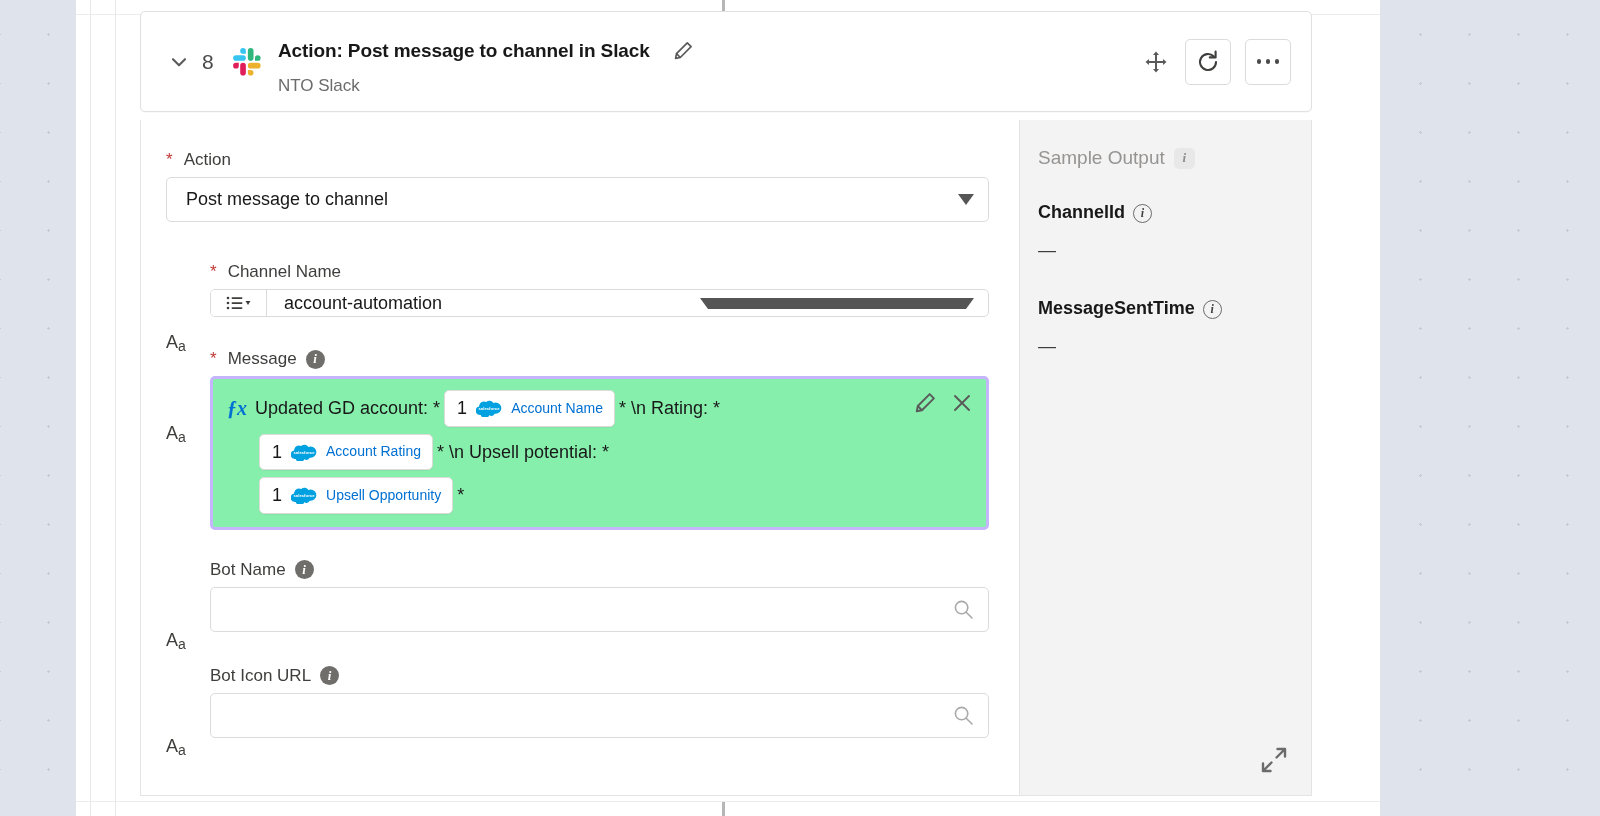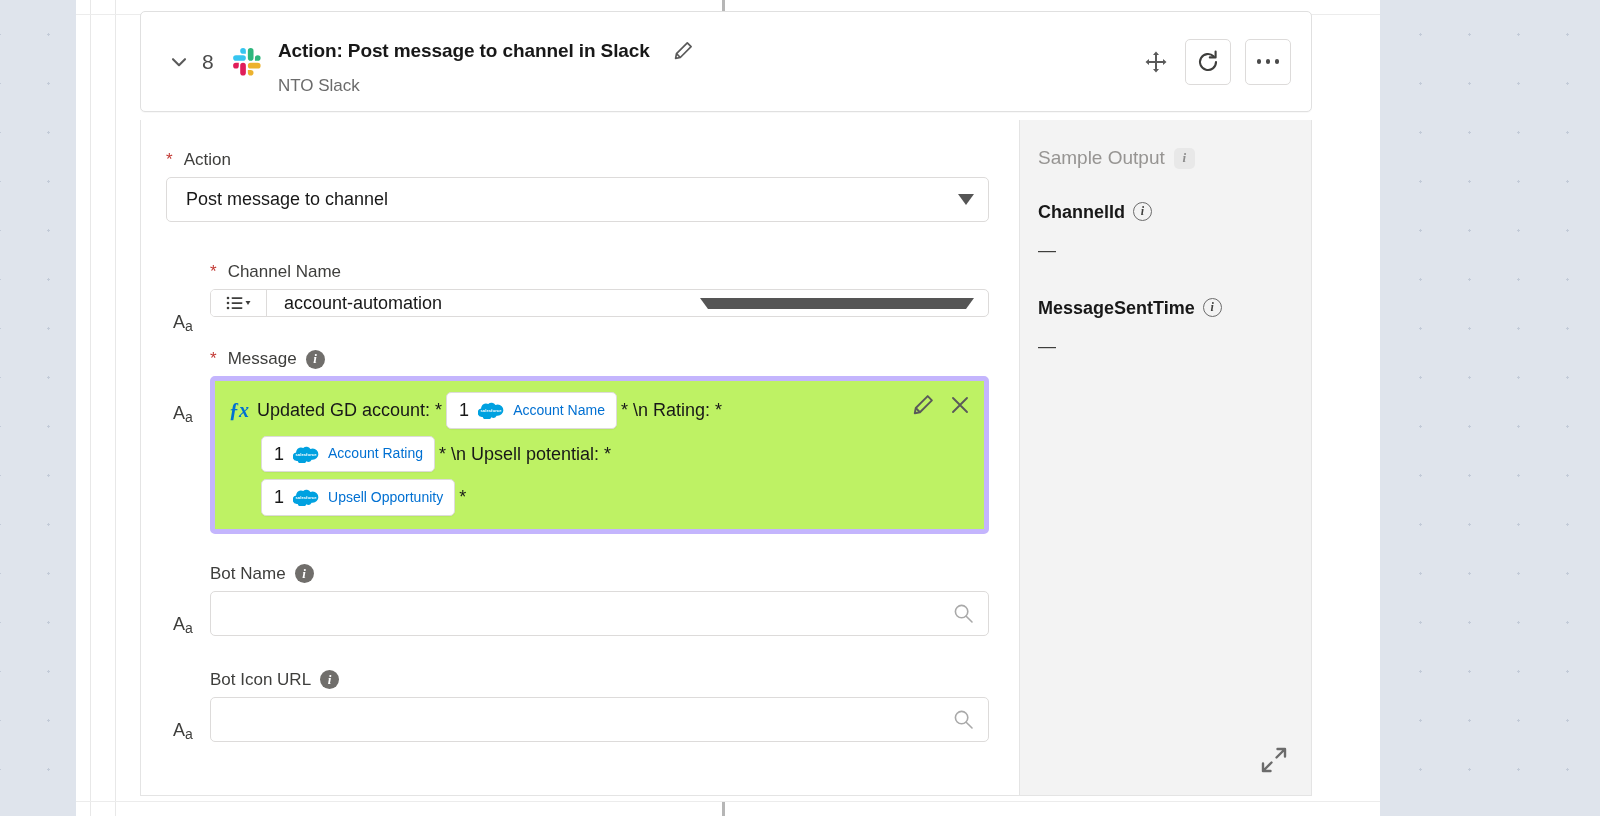--- a/index.html
+++ b/index.html
@@ -135,23 +135,24 @@
     width: 19px; height: 19px; border-radius: 50%;
     background: #706e6b; color: #fff;
     font-size: 13px; font-weight: bold; font-style: italic;
     display: inline-flex; align-items: center; justify-content: center;
     font-family: "Liberation Serif", serif;
     cursor: pointer; flex: none;
   }
 
   .aa {
     position: absolute; left: 25px;
-    width: 34px; text-align: center;
+    width: 34px; 
     color: #3e3e3c; font-size: 18px; line-height: 1;
     user-select: none;
+    margin-top: 20px;
   }
   .aa sub { font-size: 14px; vertical-align: baseline; position: relative; top: 3px; }
 
   .sel-box {
     height: 45px;
     border: 1px solid #dddbda; border-radius: 5px;
     background: #fff;
     display: flex; align-items: center;
     padding: 0 14px 0 19px;
     font-size: 18px; color: #181818;
@@ -180,22 +181,22 @@
   }
   .combo-val {
     flex: 1 1 auto; display: flex; align-items: center;
     padding: 0 14px 0 17px;
     font-size: 18px; color: #181818; cursor: text;
   }
   .combo-val span { flex: 1 1 auto; }
 
   
   .msg-box {
-    border: 5px solid #c4b5fd; border-radius: 5px;
-    background: #bef264;
+    border: 3px solid #c4b5fd; border-radius: 5px;
+    background: #86efac;
     padding: 11px 14px 13px 14px;
     position: relative;
     min-height: 148px;
   }
   .msg-line {
     display: flex; align-items: center; flex-wrap: wrap;
     font-size: 18px; color: #181818;
     line-height: 1.25;
   }
   .msg-line + .msg-line { margin-top: 7px; }
@@ -246,21 +247,21 @@
     width: 21px; height: 21px; border-radius: 5px;
     background: #e8e8e8; color: #8c8c8c;
     font-size: 13px; font-weight: bold; font-style: italic;
     display: inline-flex; align-items: center; justify-content: center;
     font-family: "Liberation Serif", serif;
     cursor: pointer; flex: none;
   }
   .out-item { margin-bottom: 37px; }
   .out-key {
     font-size: 18px; font-weight: bold; color: #181818;
-    display: flex; align-items: flex-start; gap: 8px;
+    display: flex; align-items: flex-end; gap: 8px;
   }
   .info-ring {
     width: 19px; height: 19px; border-radius: 50%;
     border: 1.6px solid #6b6b6b; color: #3e3e3c;
     font-size: 12px; font-weight: bold; font-style: italic;
     display: inline-flex; align-items: center; justify-content: center;
     font-family: "Liberation Serif", serif;
     cursor: pointer; flex: none;
   }
   .out-val { font-size: 18px; color: #3e3e3c; margin-top: 17px; }

